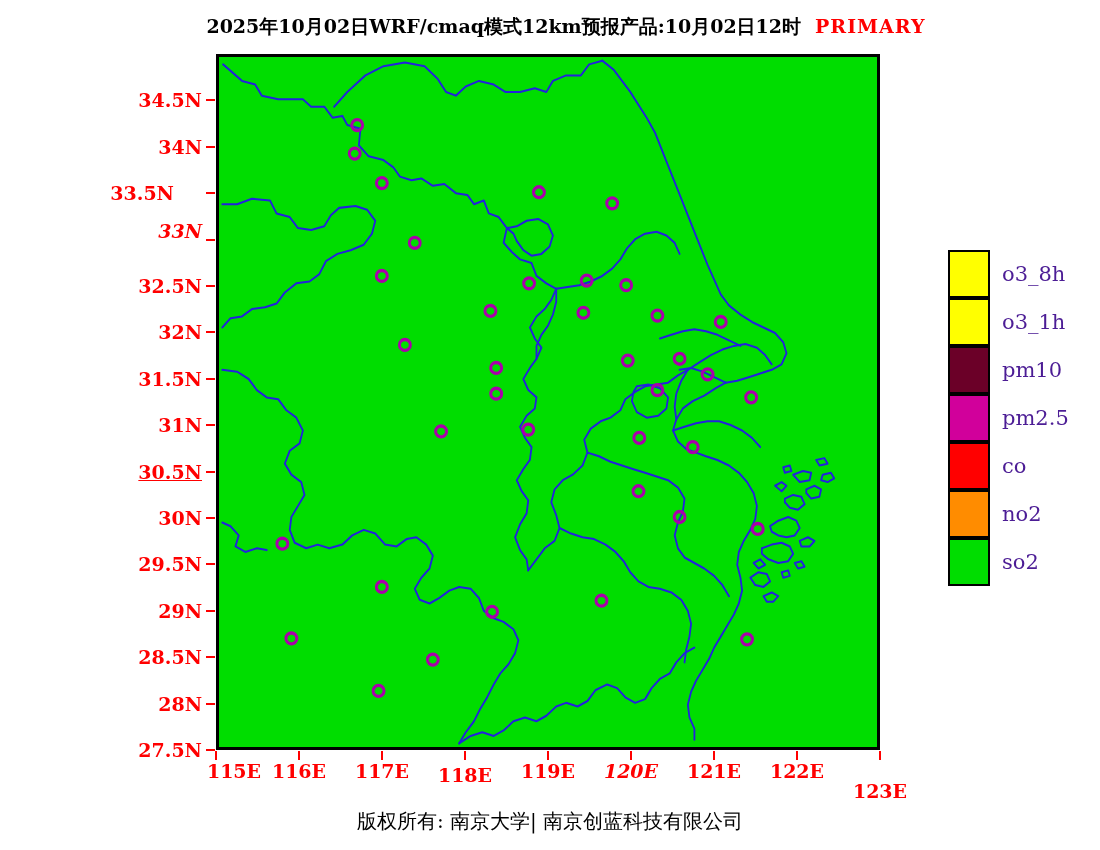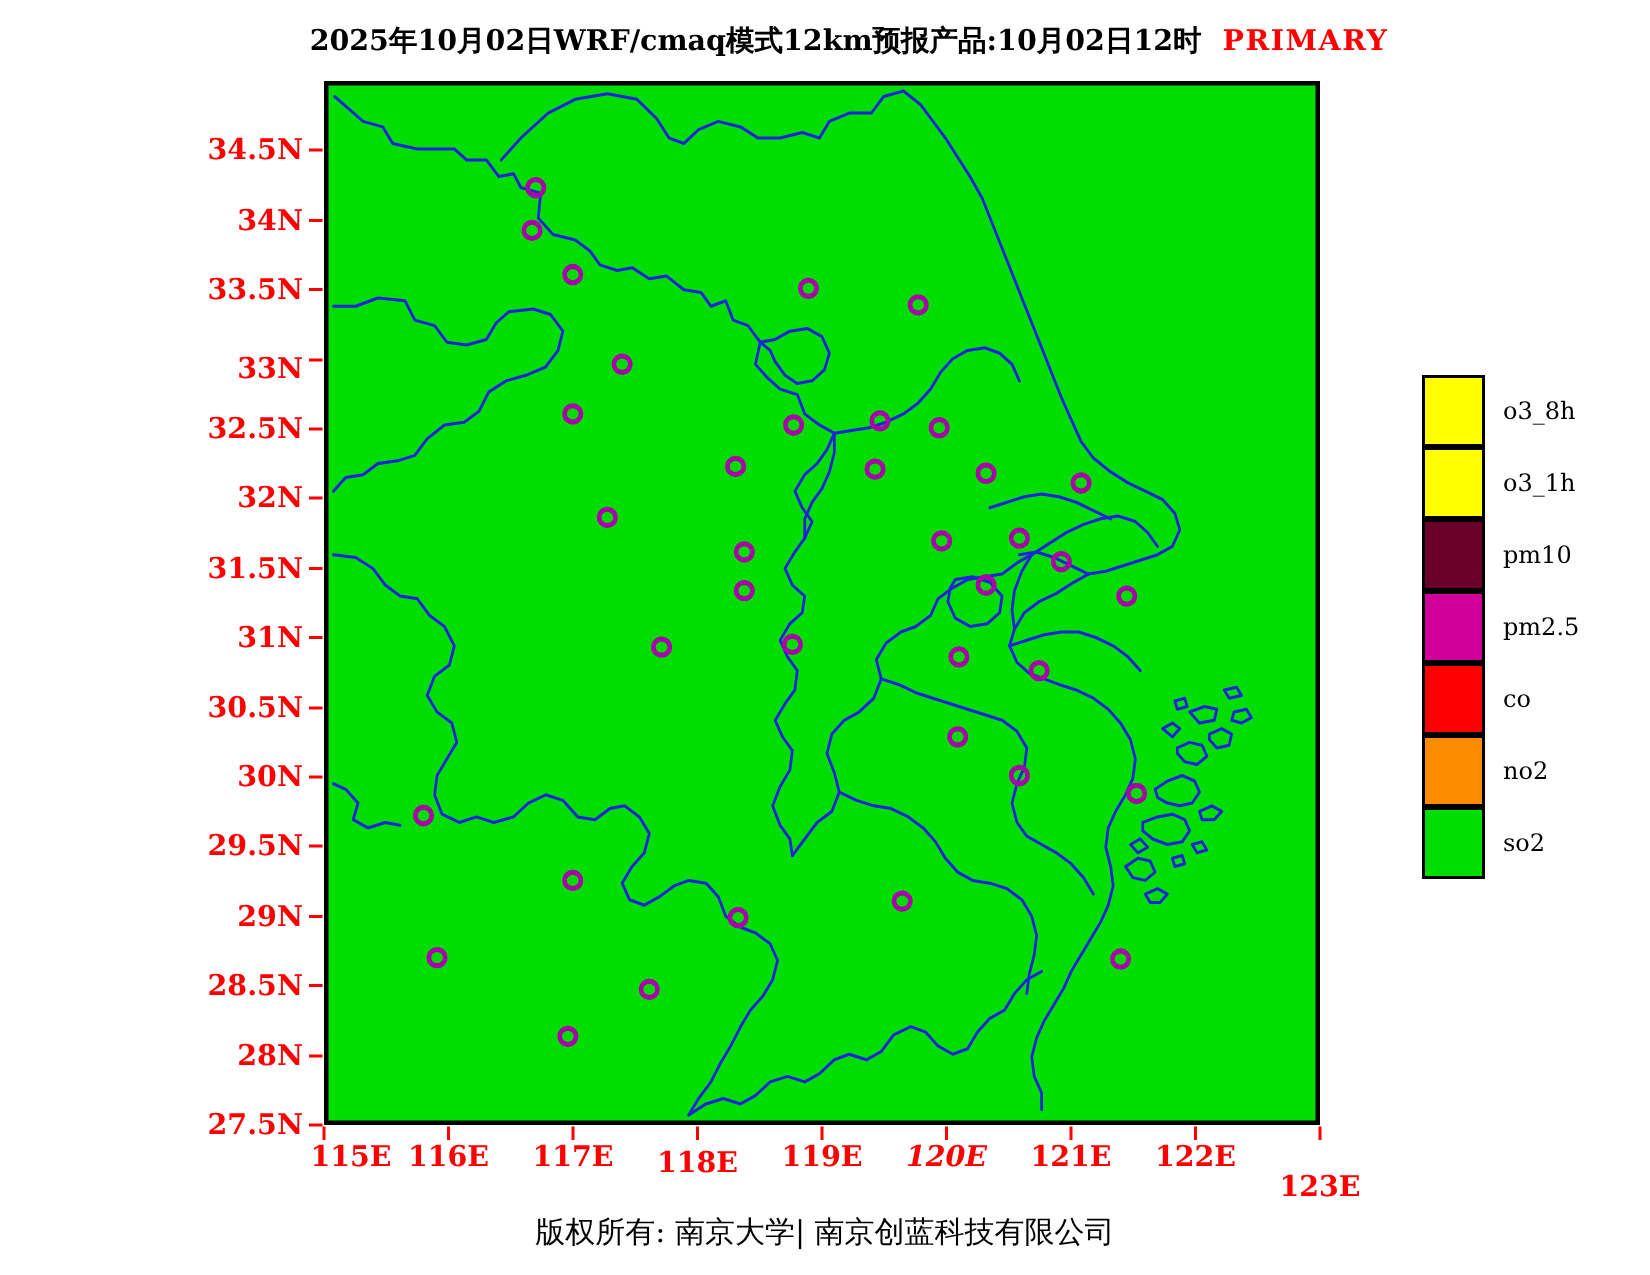--- a/index.html
+++ b/index.html
@@ -106,22 +106,22 @@
     height: 48px;
     border: 2px solid #000000;
     box-sizing: border-box;
   }
   .legend-label {
     position: absolute;
     left: 54px;
     top: 50%;
     transform: translateY(-50%);
     font-family: "DejaVu Serif", "Liberation Serif", serif;
-    font-size: 16px;
-    color: #000000;
+    font-size: 21px;
+    color: #4c1d95;
     white-space: nowrap;
   }
 
   
   #footer {
     position: absolute;
     left: 0;
     top: 808px;
     width: 1100px;
     text-align: center;
@@ -321,33 +321,33 @@
     <div class="axis-label ylab" style="right: 898px; top: 703.6px;">28N</div>
     <div class="tick ytick" style="left: 206px; top: 702.6px;"></div>
     <div class="axis-label ylab" style="right: 898px; top: 657.2px;">28.5N</div>
     <div class="tick ytick" style="left: 206px; top: 656.2px;"></div>
     <div class="axis-label ylab" style="right: 898px; top: 610.8px;">29N</div>
     <div class="tick ytick" style="left: 206px; top: 609.8px;"></div>
     <div class="axis-label ylab" style="right: 898px; top: 564.4px;">29.5N</div>
     <div class="tick ytick" style="left: 206px; top: 563.4px;"></div>
     <div class="axis-label ylab" style="right: 898px; top: 518px;">30N</div>
     <div class="tick ytick" style="left: 206px; top: 517px;"></div>
-    <div class="axis-label ylab" style="right: 898px; top: 471.6px;">30.5N</div>
+    <div class="axis-label ylab" style="right: 898px; top: 471.6px; text-decoration: underline;">30.5N</div>
     <div class="tick ytick" style="left: 206px; top: 470.6px;"></div>
     <div class="axis-label ylab" style="right: 898px; top: 425.2px;">31N</div>
     <div class="tick ytick" style="left: 206px; top: 424.2px;"></div>
     <div class="axis-label ylab" style="right: 898px; top: 378.8px;">31.5N</div>
     <div class="tick ytick" style="left: 206px; top: 377.8px;"></div>
     <div class="axis-label ylab" style="right: 898px; top: 332.4px;">32N</div>
     <div class="tick ytick" style="left: 206px; top: 331.4px;"></div>
     <div class="axis-label ylab" style="right: 898px; top: 286px;">32.5N</div>
     <div class="tick ytick" style="left: 206px; top: 285px;"></div>
-    <div class="axis-label ylab" style="right: 898px; top: 246px;">33N</div>
+    <div class="axis-label ylab" style="right: 898px; top: 231px; font-style: italic;">33N</div>
     <div class="tick ytick" style="left: 206px; top: 238.6px;"></div>
-    <div class="axis-label ylab" style="right: 898px; top: 193.2px;">33.5N</div>
+    <div class="axis-label ylab" style="right: 926px; top: 193.2px;">33.5N</div>
     <div class="tick ytick" style="left: 206px; top: 192.2px;"></div>
     <div class="axis-label ylab" style="right: 898px; top: 146.8px;">34N</div>
     <div class="tick ytick" style="left: 206px; top: 145.8px;"></div>
     <div class="axis-label ylab" style="right: 898px; top: 100.4px;">34.5N</div>
     <div class="tick ytick" style="left: 206px; top: 99.4px;"></div>
     <div class="axis-label xlab" style="left: 216px; top: 760px; margin-left: 18px;">115E</div>
     <div class="tick xtick" style="left: 215px; top: 751px;"></div>
     <div class="axis-label xlab" style="left: 299px; top: 760px;">116E</div>
     <div class="tick xtick" style="left: 298px; top: 751px;"></div>
     <div class="axis-label xlab" style="left: 382px; top: 760px;">117E</div>

